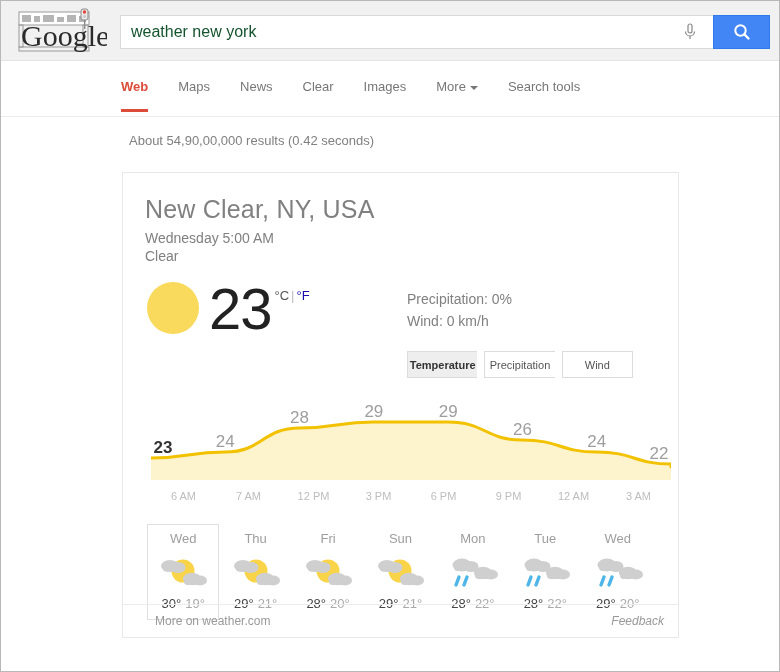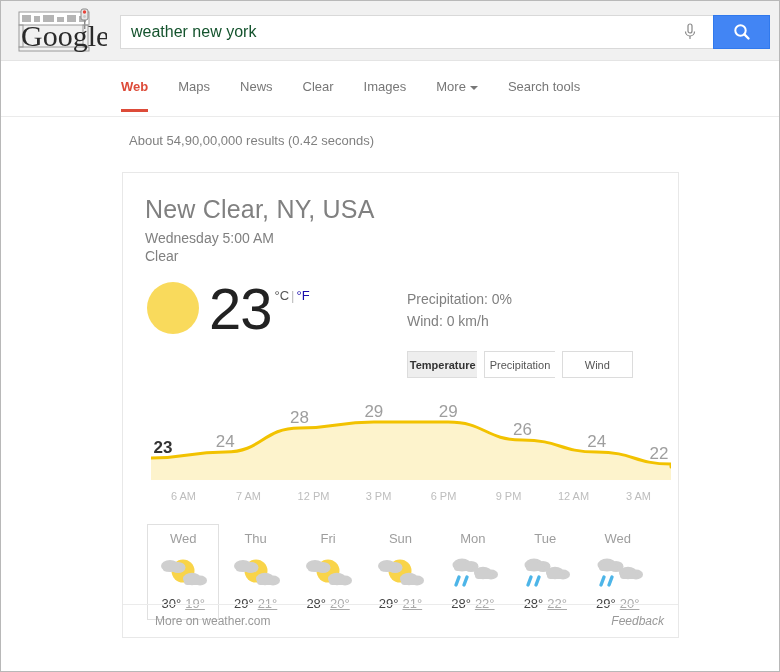--- a/index.html
+++ b/index.html
@@ -248,21 +248,21 @@
     font-size:13px;
     color:#9e9e9e;
   }
   .fc-icon {
     height:44px;
     display:flex; align-items:center; justify-content:center;
     margin:4px 0 2px 0;
   }
   .fc-temps { font-size:13px; white-space:nowrap; }
   .fc-hi { color:#444; }
-  .fc-lo { color:#aaa; margin-left:4px;text-decoration:underline; }
+  .fc-lo { color:#aaa; margin-left:4px; }
 
   
   .card-footer {
     position:absolute;
     left:0; right:0; bottom:0;
     height:33px;
     border-top:1px solid #ebebeb;
     display:flex; align-items:center;
     padding:0 14px;
   }

